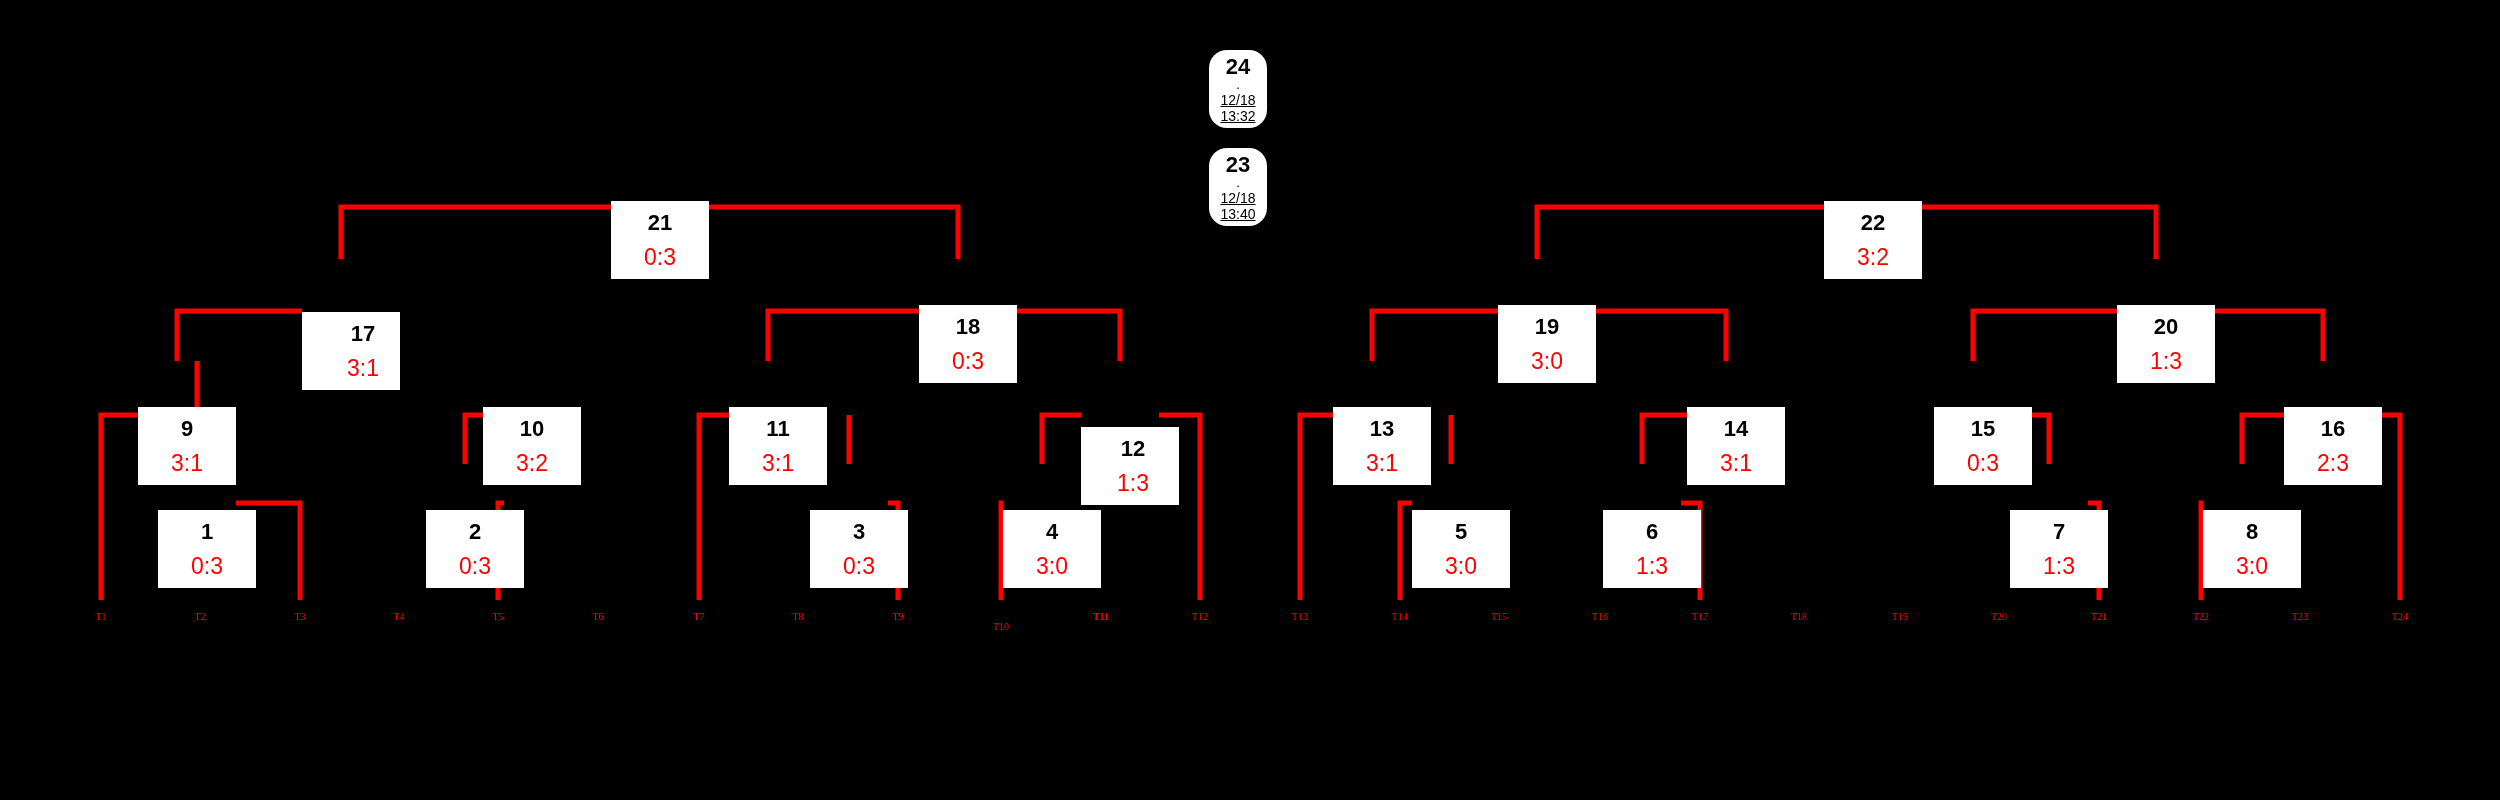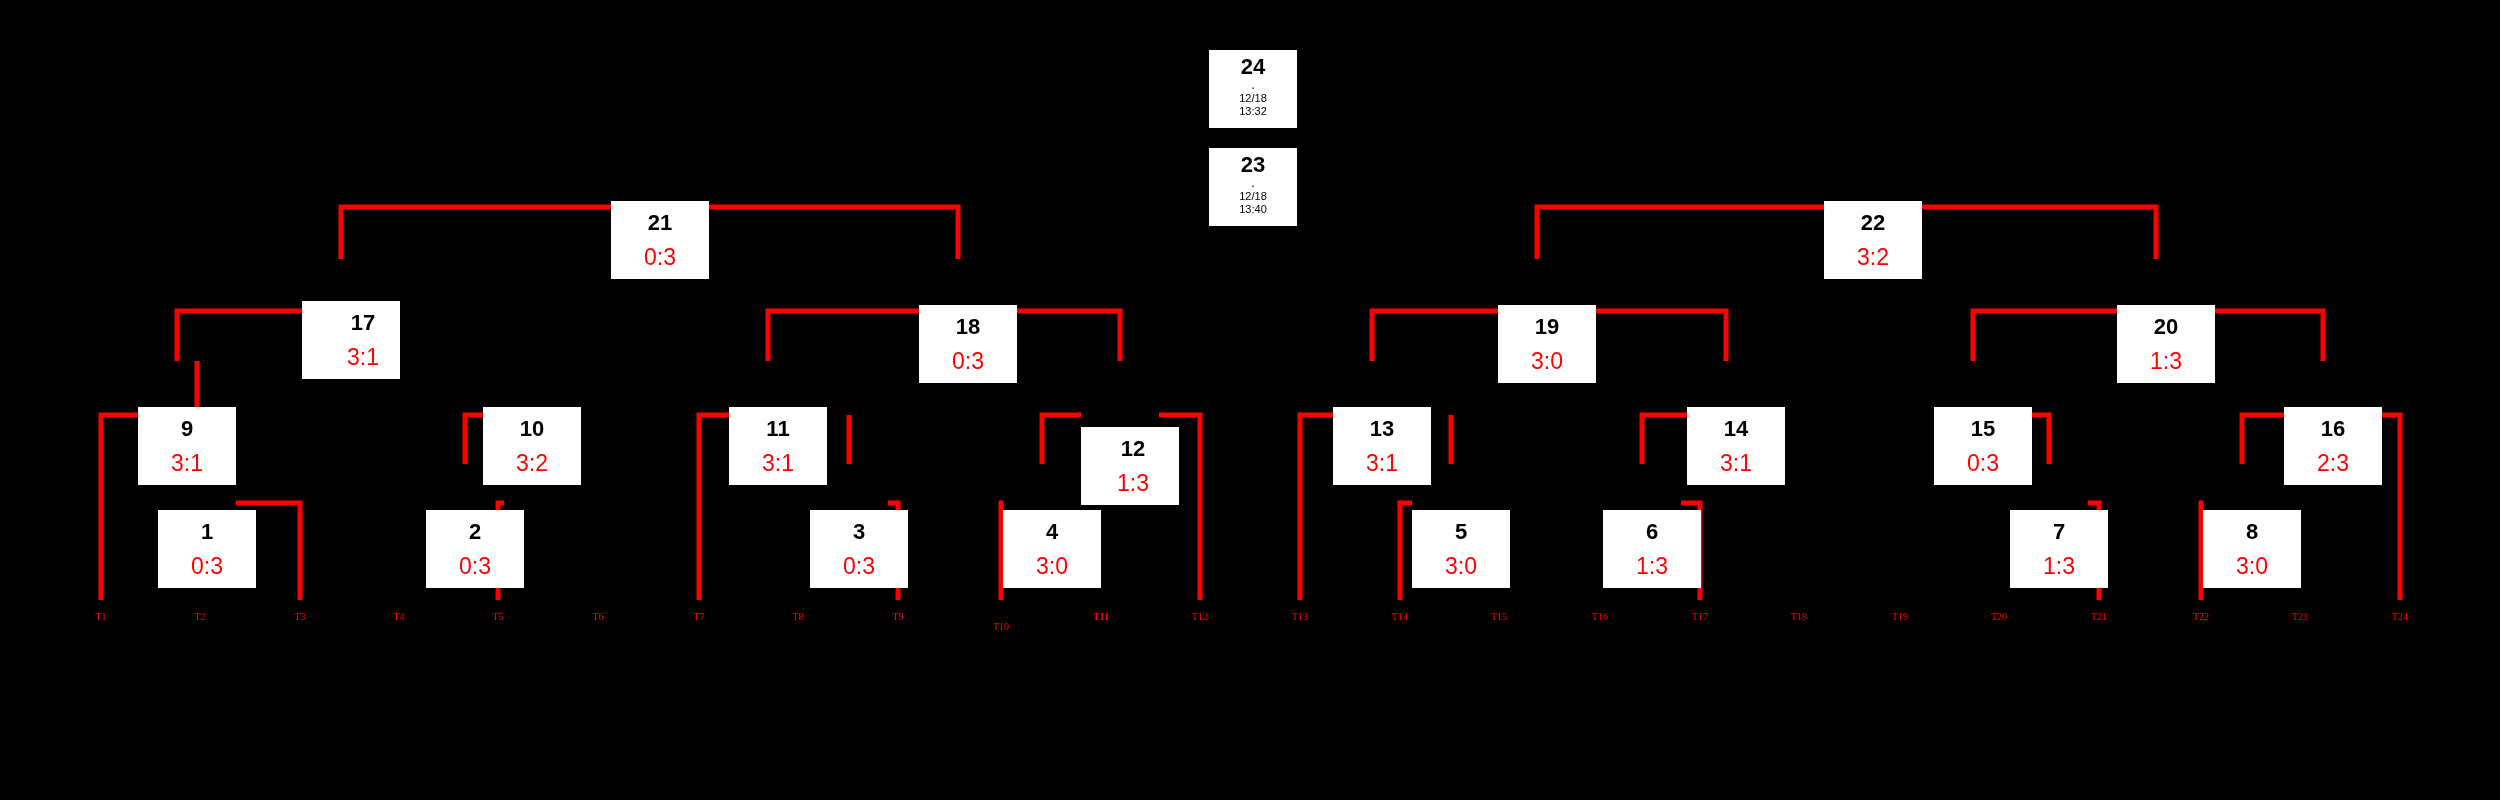--- a/index.html
+++ b/index.html
@@ -50,41 +50,43 @@
     margin-top: 46px;
   }
   .node.match .nid {
     font-size: 22px;
     margin-bottom: 12px;
   }
   .node.match .nscore {
     font-size: 23px;
   }
   .node.final {
-    width: 88px;
+    width: 58px;
     height: 78px;
     justify-content: flex-start;
     padding-top: 6px;
+    border-radius: 18px;
   }
   .node.final .nid {
     font-size: 22px;
     margin-bottom: 2px;
   }
   .node.final .fdot {
     color: #000000;
     font-size: 13px;
     line-height: 0.7;
     margin-bottom: 3px;
   }
   .node.final .fdate,
   .node.final .ftime {
     color: #000000;
-    font-size: 11px;
+    font-size: 14px;
     line-height: 1.15;
     font-family: "Liberation Sans", sans-serif;
+    text-decoration: underline;
   }
   .team {
     position: absolute;
     color: #ff0000;
     font-family: "Liberation Serif", serif;
     font-size: 10px;
     line-height: 1;
     text-align: center;
     transform: translateX(-50%);
     white-space: nowrap;
@@ -187,21 +189,21 @@
       <div class="nscore">3:1</div>
     </div>
     <div class="node match" style="left: 1934px; top: 361px;">
       <div class="nid">15</div>
       <div class="nscore">0:3</div>
     </div>
     <div class="node match" style="left: 2284px; top: 361px;">
       <div class="nid">16</div>
       <div class="nscore">2:3</div>
     </div>
-    <div class="node match" style="left: 302px; top: 255px; padding-left: 24px;">
+    <div class="node match" style="left: 302px; top: 266px; padding-left: 24px;">
       <div class="nid">17</div>
       <div class="nscore">3:1</div>
     </div>
     <div class="node match" style="left: 919px; top: 259px;">
       <div class="nid">18</div>
       <div class="nscore">0:3</div>
     </div>
     <div class="node match" style="left: 1498px; top: 259px;">
       <div class="nid">19</div>
       <div class="nscore">3:0</div>

